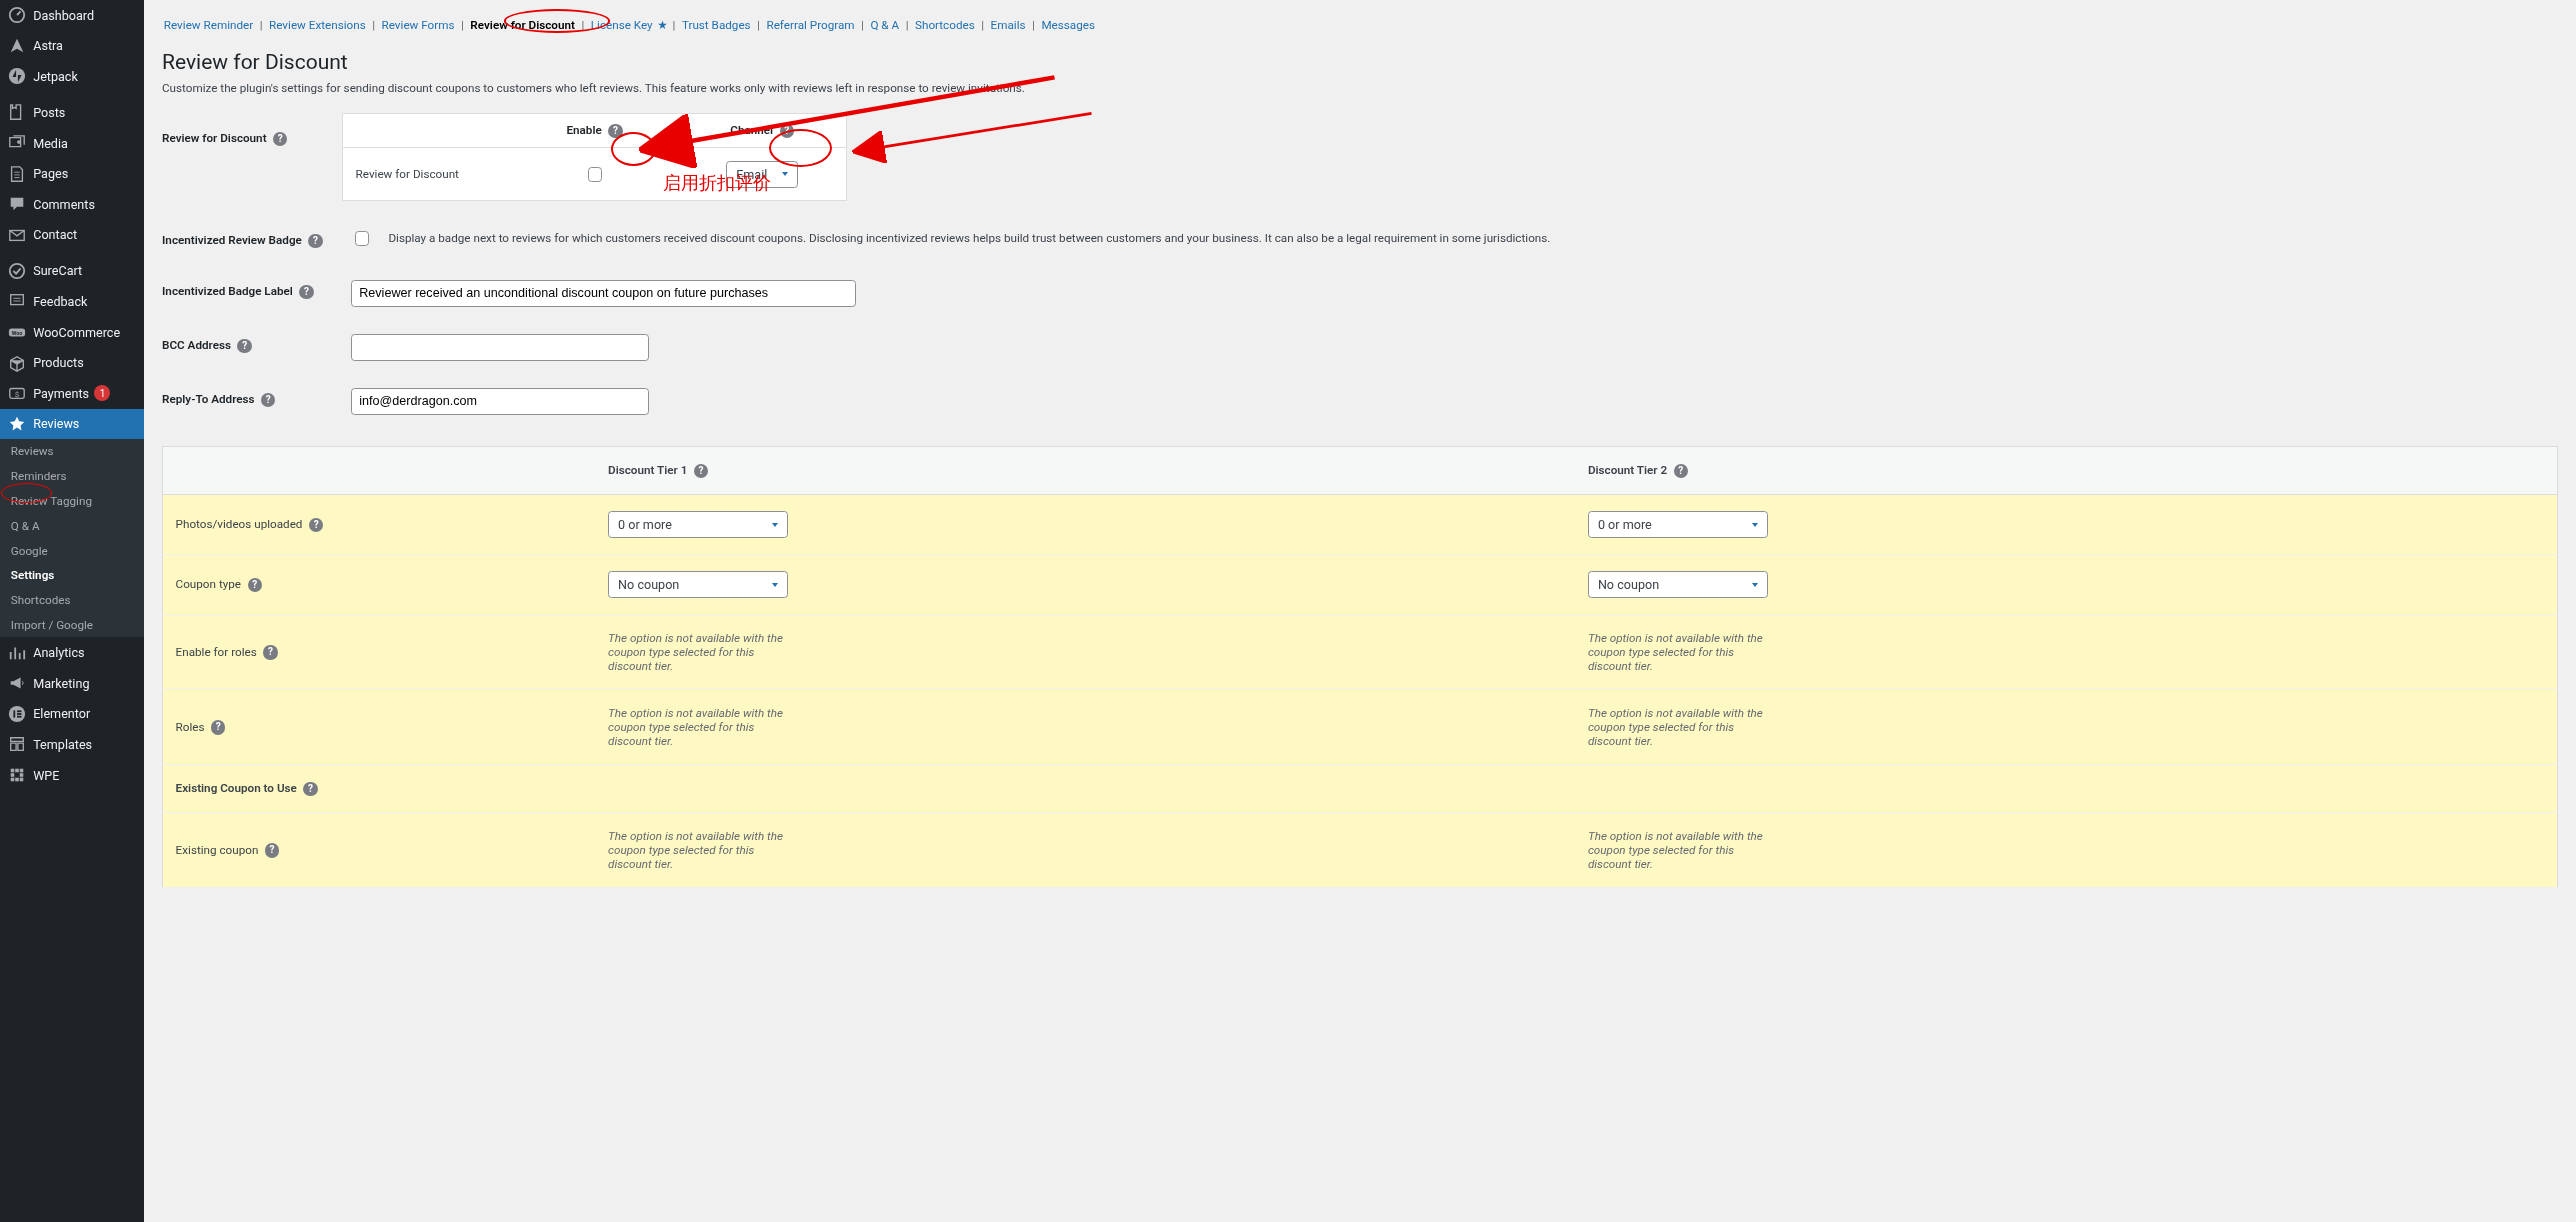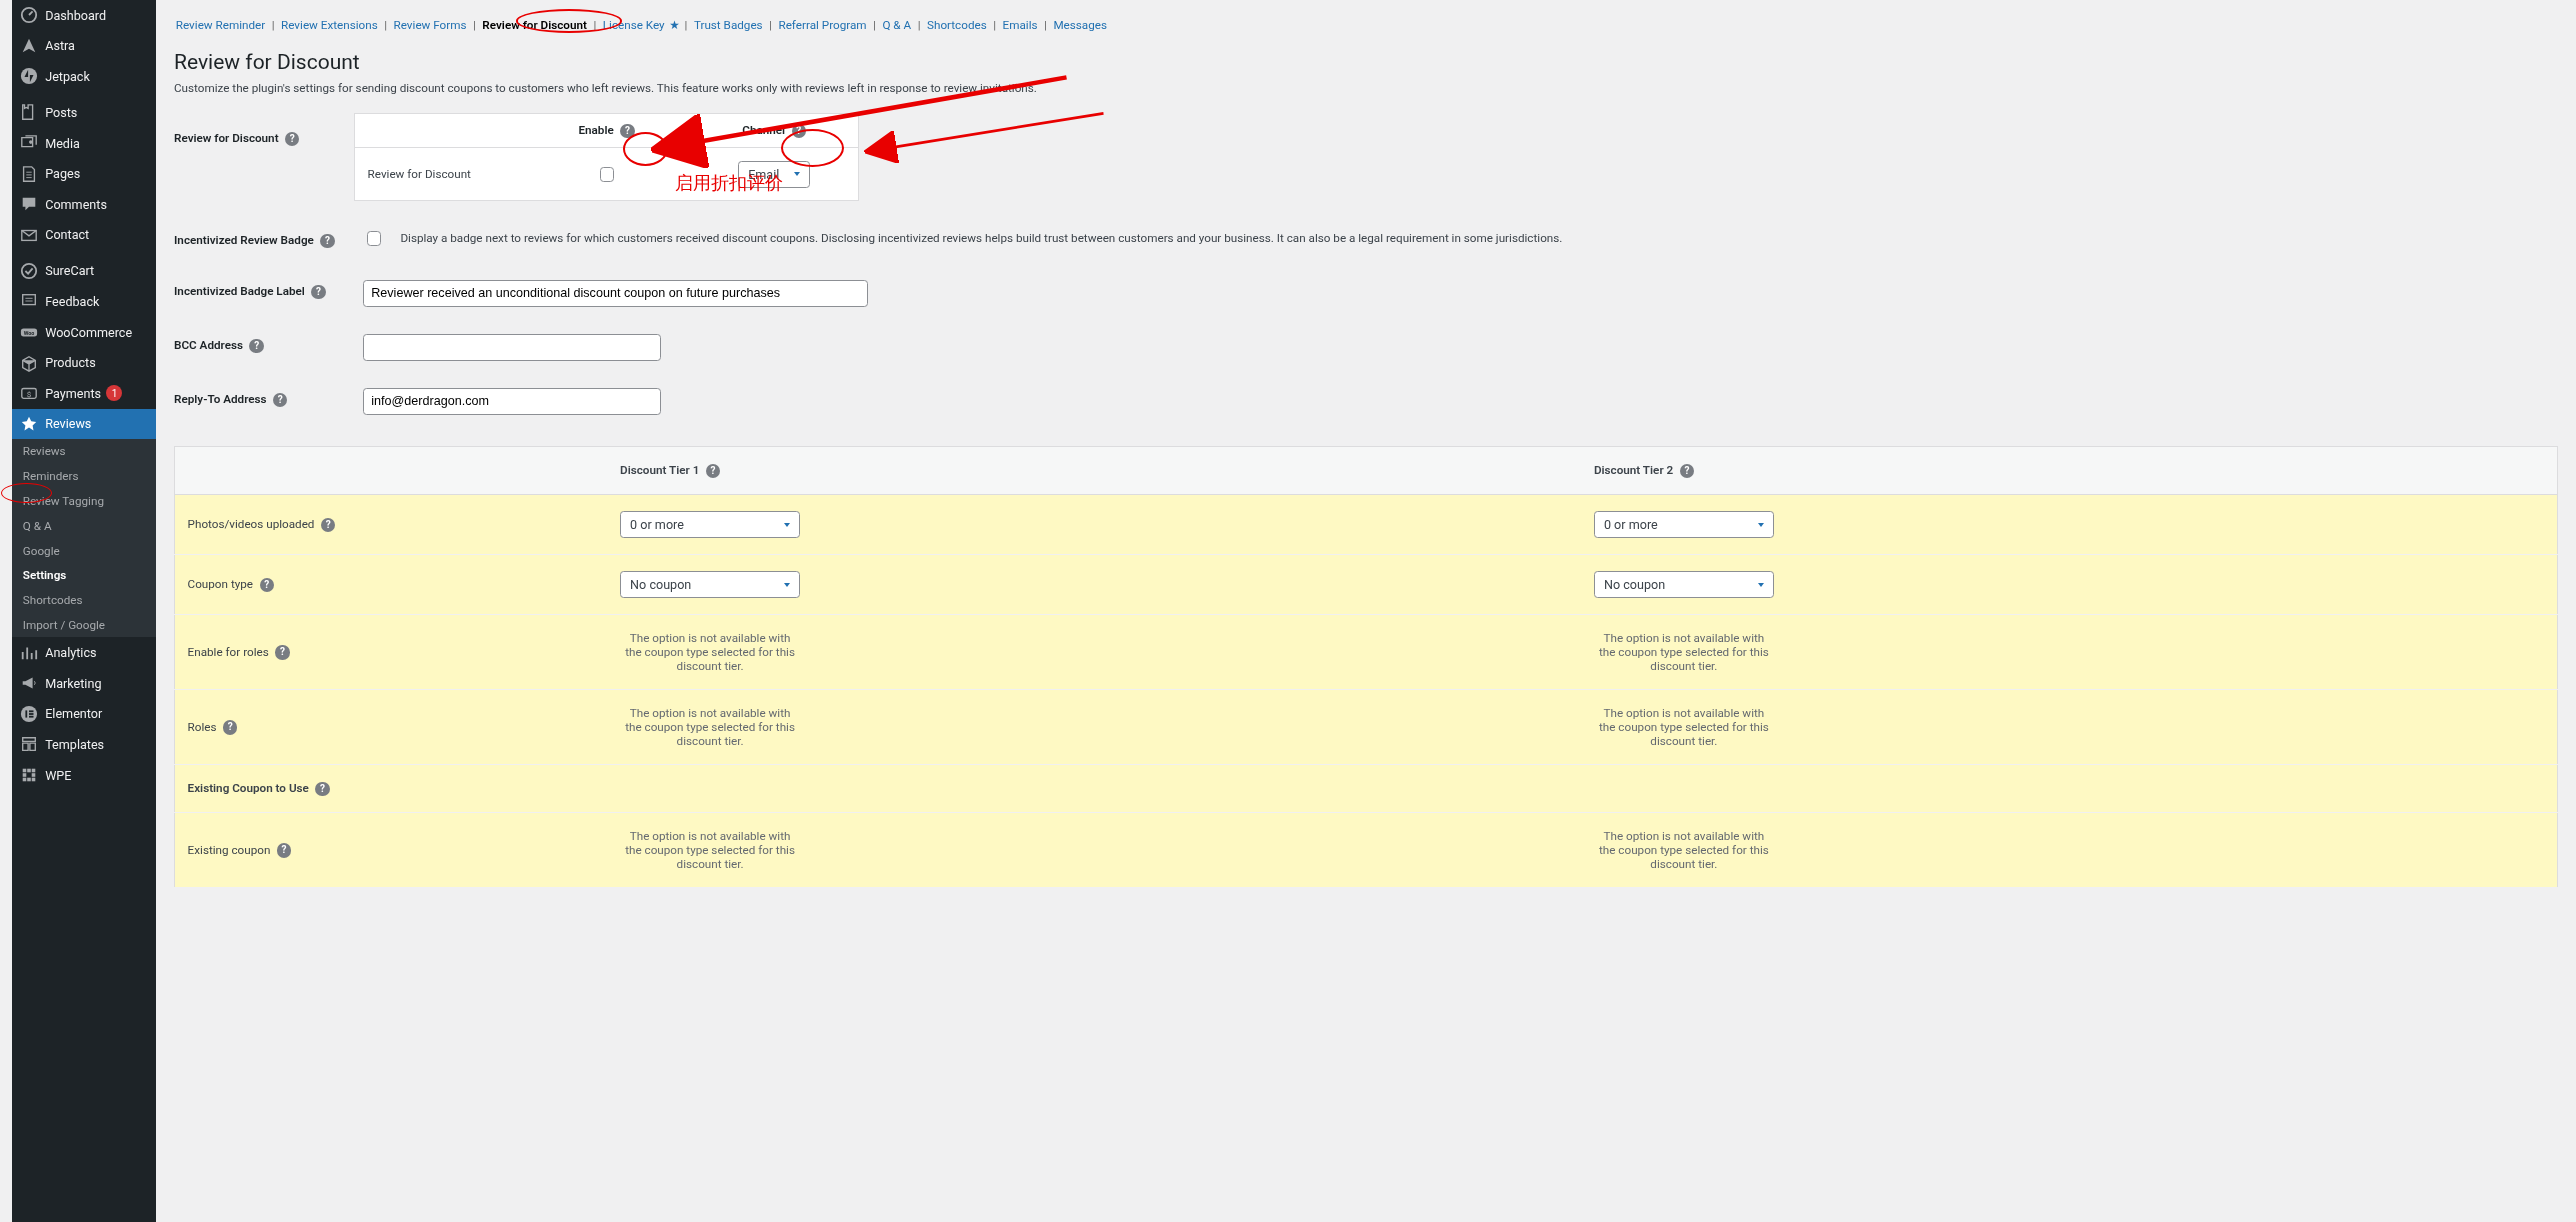--- a/index.html
+++ b/index.html
@@ -1,19 +1,19 @@
 <!DOCTYPE html>
 <html><head>
 <meta charset="utf-8">
 <style>
   html,body{margin:0;padding:0;font-family:-apple-system,BlinkMacSystemFont,"Segoe UI",Roboto,Oxygen,Ubuntu,sans-serif;font-size:11.7px;color:#3c434a;background:#f0f0f1;}
   *{box-sizing:border-box;}
   .wrap{display:flex;min-height:100vh;}
   
-  .sidebar{width:144px;background:#1d2327;color:#f0f0f1;flex-shrink:0;font-size:12.6px;margin-left:12px;}
+  .sidebar{width:144px;background:#1d2327;color:#f0f0f1;flex-shrink:0;font-size:12.6px;}
   .sidebar-item{display:flex;align-items:center;padding:6.3px 7.2px 6.3px 8px;color:#f0f0f1;cursor:pointer;position:relative;}
   .sidebar-item .icon{width:18px;height:18px;margin-right:7.2px;display:flex;align-items:center;justify-content:center;color:#a7aaad;}
   .sidebar-item.active{background:#2271b1;color:#fff;}
   .sidebar-item.active .icon{color:#fff;}
   .sidebar-item.active::after{content:"";position:absolute;right:-7.2px;top:50%;transform:translateY(-50%);border:7.2px solid transparent;border-right-color:#f0f0f1;}
   .sidebar-sub{background:#2c3338;}
   .sidebar-sub .sub-item{padding:5.4px 10.8px;color:#a7aaad;font-size:11.7px;cursor:pointer;}
   .sidebar-sub .sub-item.current{color:#fff;font-weight:600;}
   .badge-count{display:inline-flex;align-items:center;justify-content:center;min-width:16px;height:16px;border-radius:8px;background:#d63638;color:#fff;font-size:10px;margin-left:5.4px;padding:0 4.5px;}
   .dashicon{width:18px;height:18px;fill:currentColor;}
@@ -46,21 +46,21 @@
   input[type=checkbox]{width:14.4px;height:14.4px;border:0.9px solid #8c8f94;border-radius:3.6px;appearance:none;background:#fff;cursor:pointer;vertical-align:middle;}
   .select{display:inline-flex;align-items:center;border:0.9px solid #8c8f94;border-radius:3.6px;background:#fff;padding:0 27px 0 9px;height:27px;position:relative;font-size:12.6px;cursor:pointer;min-width:72px;}
   .select::after{content:"";position:absolute;right:9px;top:50%;width:0;height:0;border-left:3.6px solid transparent;border-right:3.6px solid transparent;border-top:4.5px solid #2271b1;transform:translateY(-50%);}
   .select.wide{min-width:180px;justify-content:flex-start;}
   
   .tier-table{width:100%;border:0.9px solid #dcdcde;background:#fef9c3;border-collapse:collapse;margin-top:18px;}
   .tier-table th,.tier-table td{padding:16px 12.6px;text-align:left;vertical-align:middle;}
   .tier-table thead th{background:#f6f7f7;border-bottom:0.9px solid #dcdcde;font-weight:600;}
   .tier-table tbody tr{border-bottom:0.9px solid #f0f0f1;}
   .tier-table .row-label{width:433px;}
-  .tier-note{color:#646970;font-size:11.7px;max-width:180px;display:inline-block;text-align:center;}
+  .tier-note{font-style:italic;color:#646970;font-size:11.7px;max-width:180px;display:inline-block;}
   
   .anno{position:absolute;pointer-events:none;}
   .oval{border:2.7px solid #e80000;border-radius:50%;}
   .red-text{color:#e80000;font-size:18px;font-family:"Microsoft YaHei","SimSun",sans-serif;}
   svg.arrow{position:absolute;overflow:visible;pointer-events:none;}
   svg.arrow line,svg.arrow polygon{stroke:#e80000;fill:#e80000;}
   .content-rel{position:relative;}
   .checkbox-label{display:flex;align-items:center;gap:16px;}
   .checkbox-label span{line-height:1.5;}
 </style>

